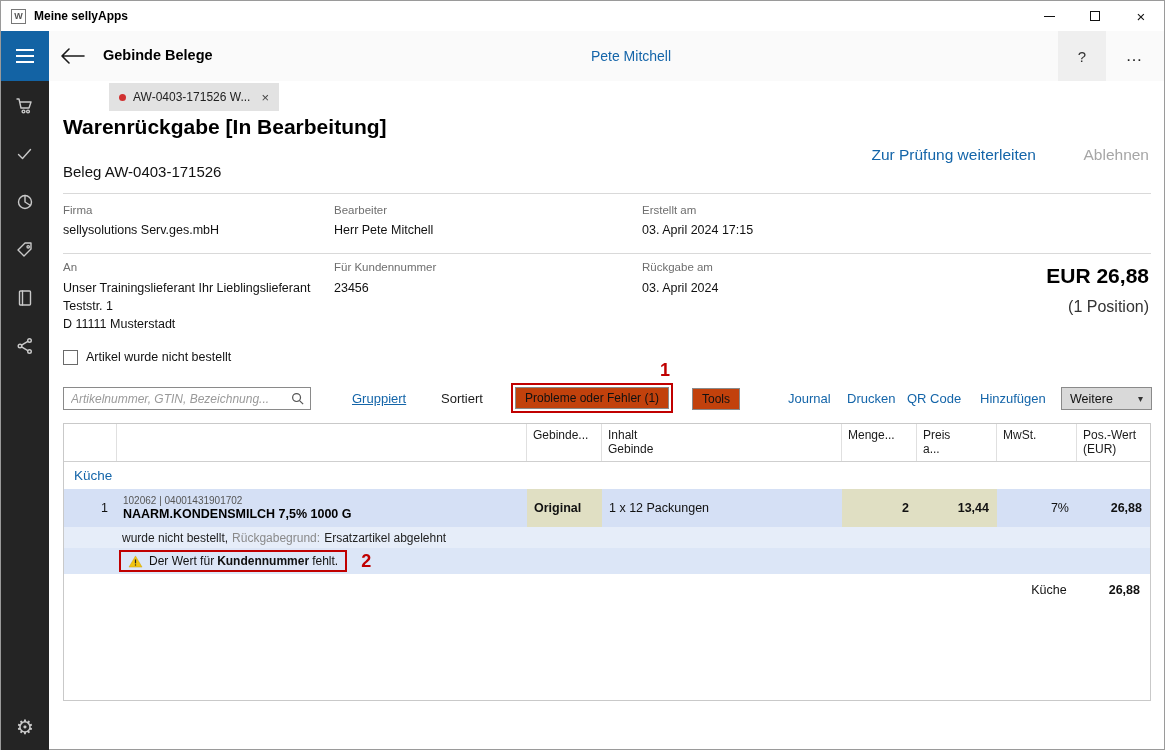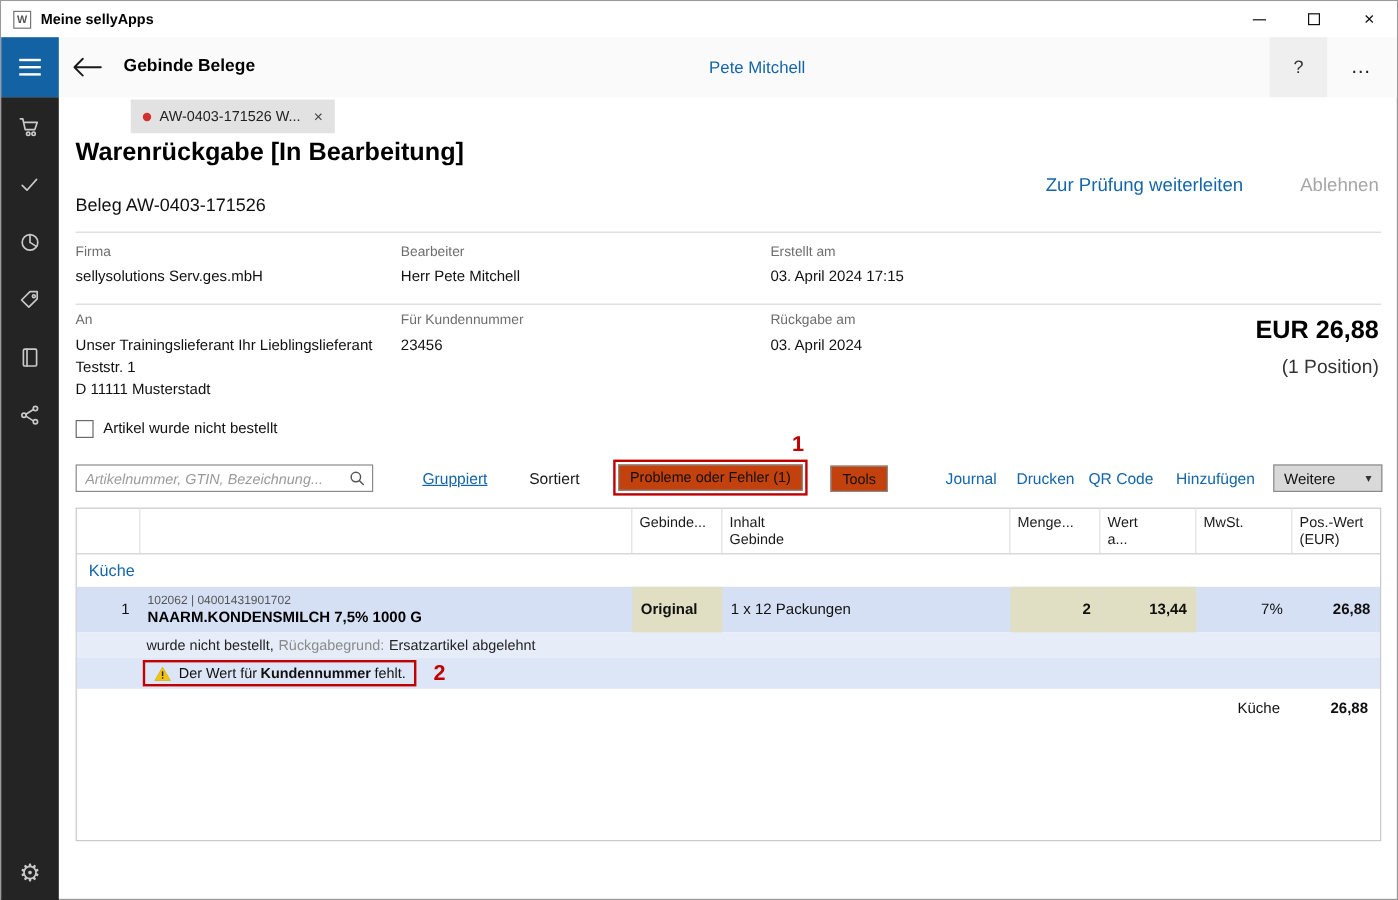--- a/index.html
+++ b/index.html
@@ -271,21 +271,21 @@
         </div>
       <div class="th">
           <div>Inhalt</div>
           <div>Gebinde</div>
         </div>
       <div class="th">
           <div>Menge...</div>
           <div></div>
         </div>
       <div class="th">
-          <div>Wert</div>
+          <div>Preis</div>
           <div>a...</div>
         </div>
       <div class="th">
           <div>MwSt.</div>
           <div></div>
         </div>
       <div class="th">
           <div>Pos.-Wert</div>
           <div>(EUR)</div>
         </div>

